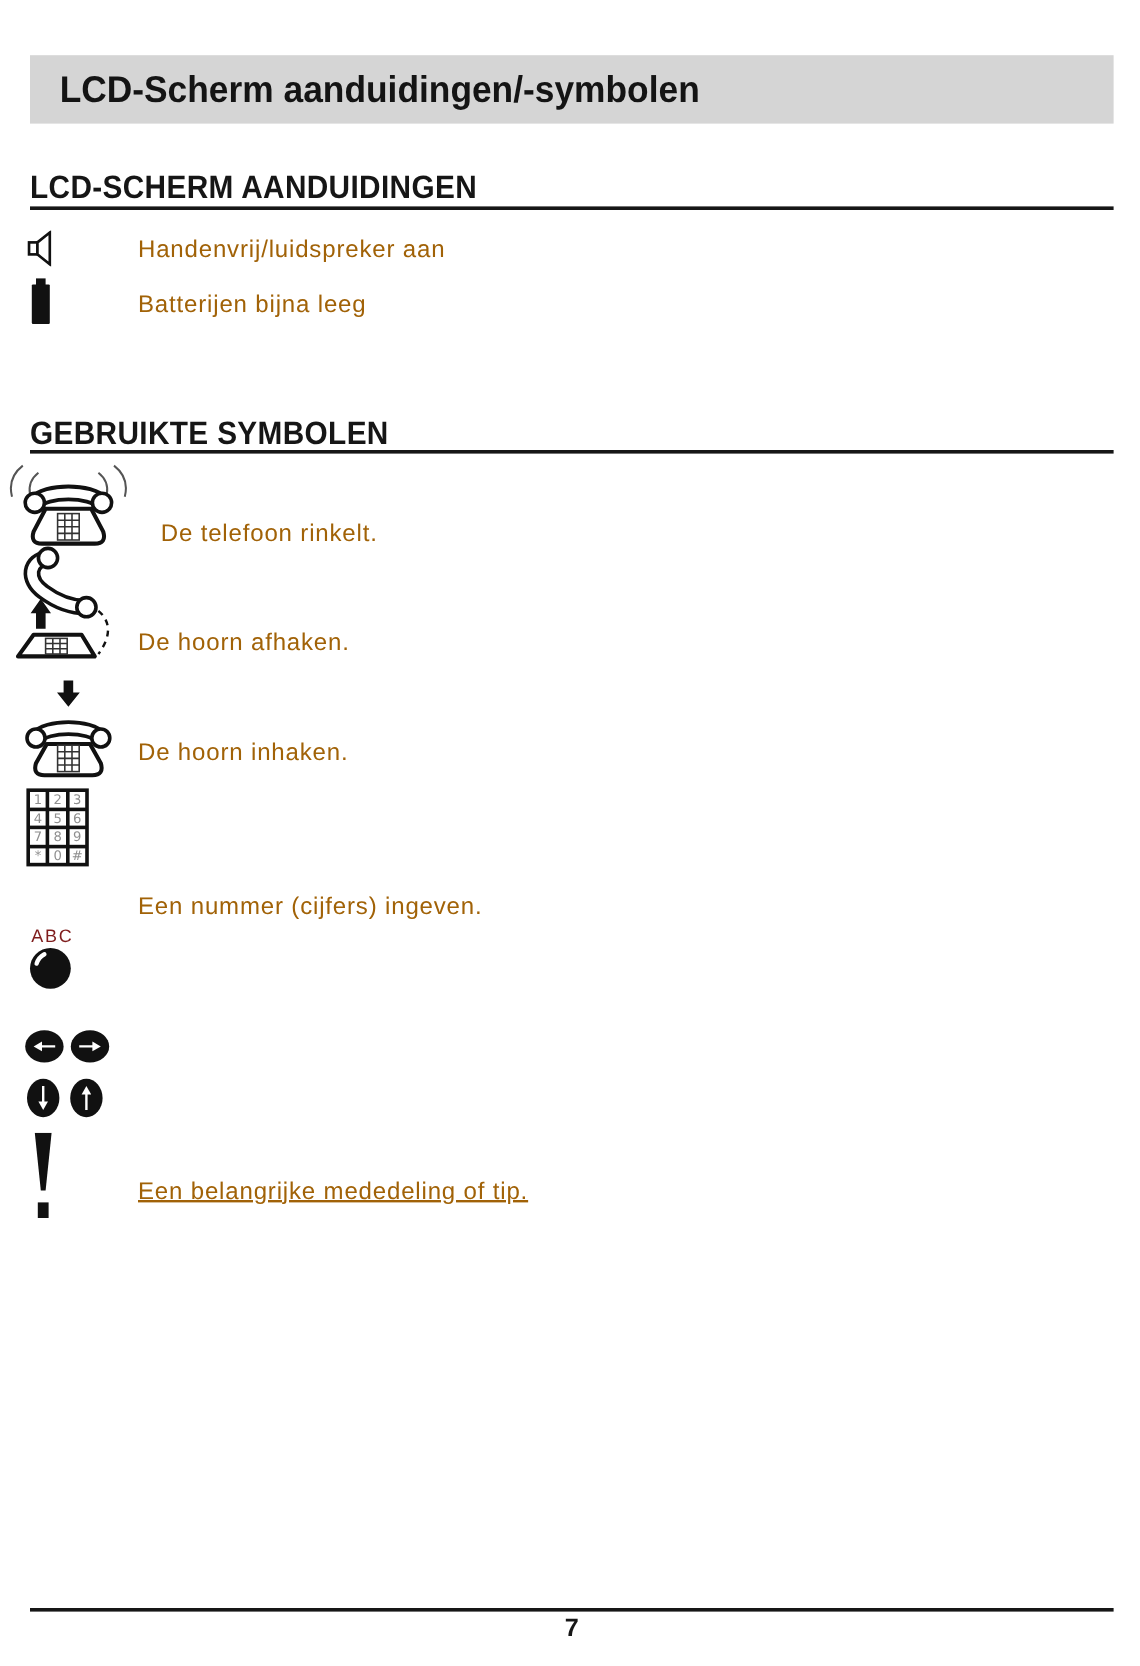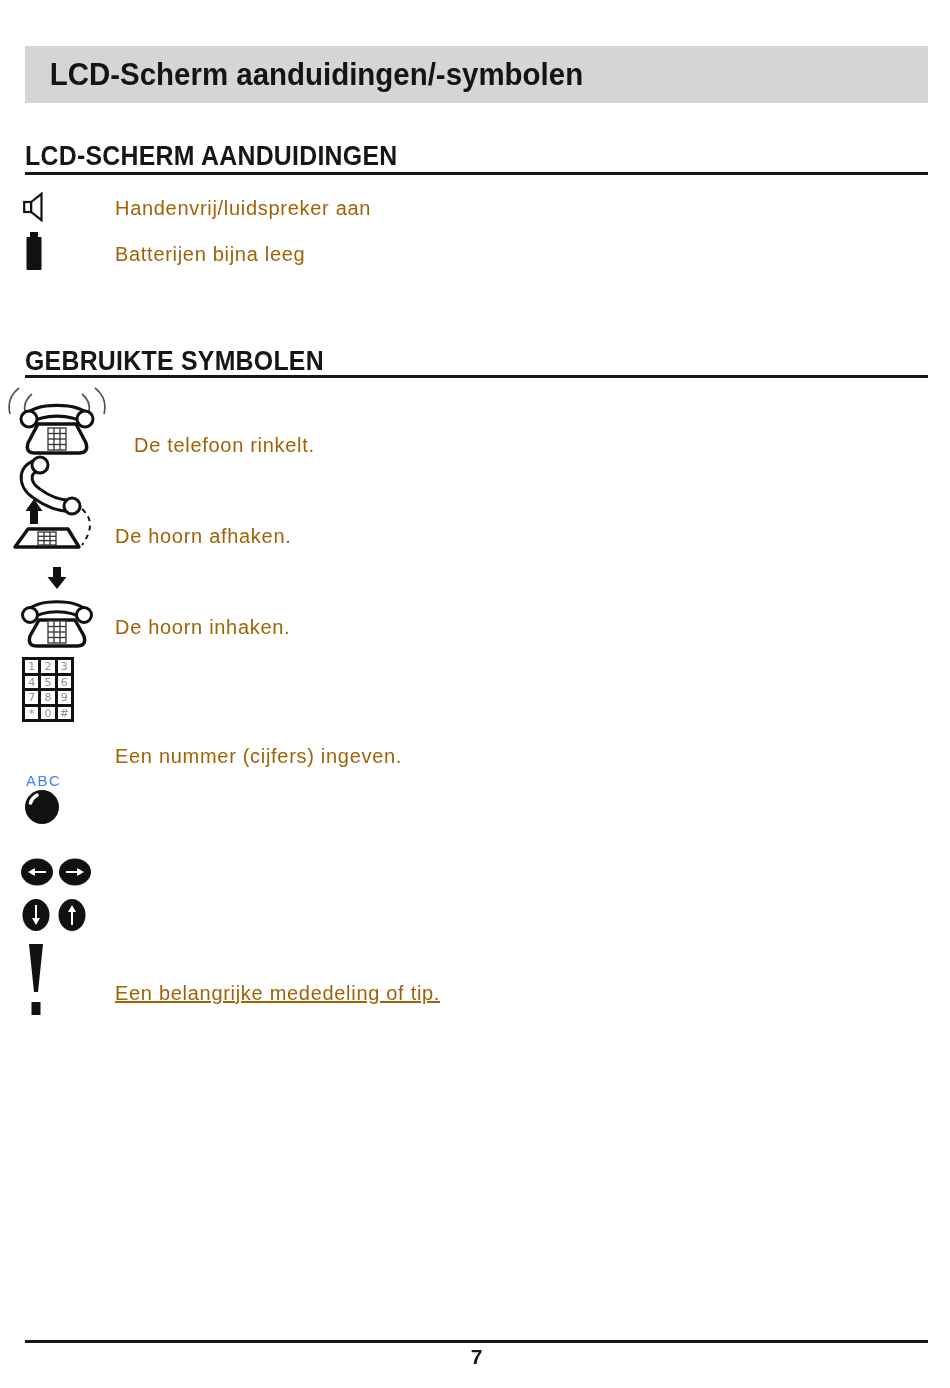--- a/index.html
+++ b/index.html
@@ -43,21 +43,21 @@
     display:grid;grid-template-columns:repeat(3,1fr);
     gap:3px;padding:3px;box-sizing:border-box;
   }
   .keypad .key{
     background:#fff;height:12.5px;line-height:13px;
     text-align:center;font-size:11px;color:#8f8f8f;
     font-family:"DejaVu Sans", sans-serif;
   }
   .abc-label{
     left:26px;top:772px;
-    font-size:15px;color:#3b82f6;letter-spacing:1.5px;
+    font-size:15px;color:#7f1d1d;letter-spacing:1.5px;
   }
   .footer-num{
     left:25px;top:1345px;width:903px;
     text-align:center;font-size:21px;font-weight:bold;color:#161616;
   }
   svg{display:block;}
 </style>
 </head>
 <body>
 

